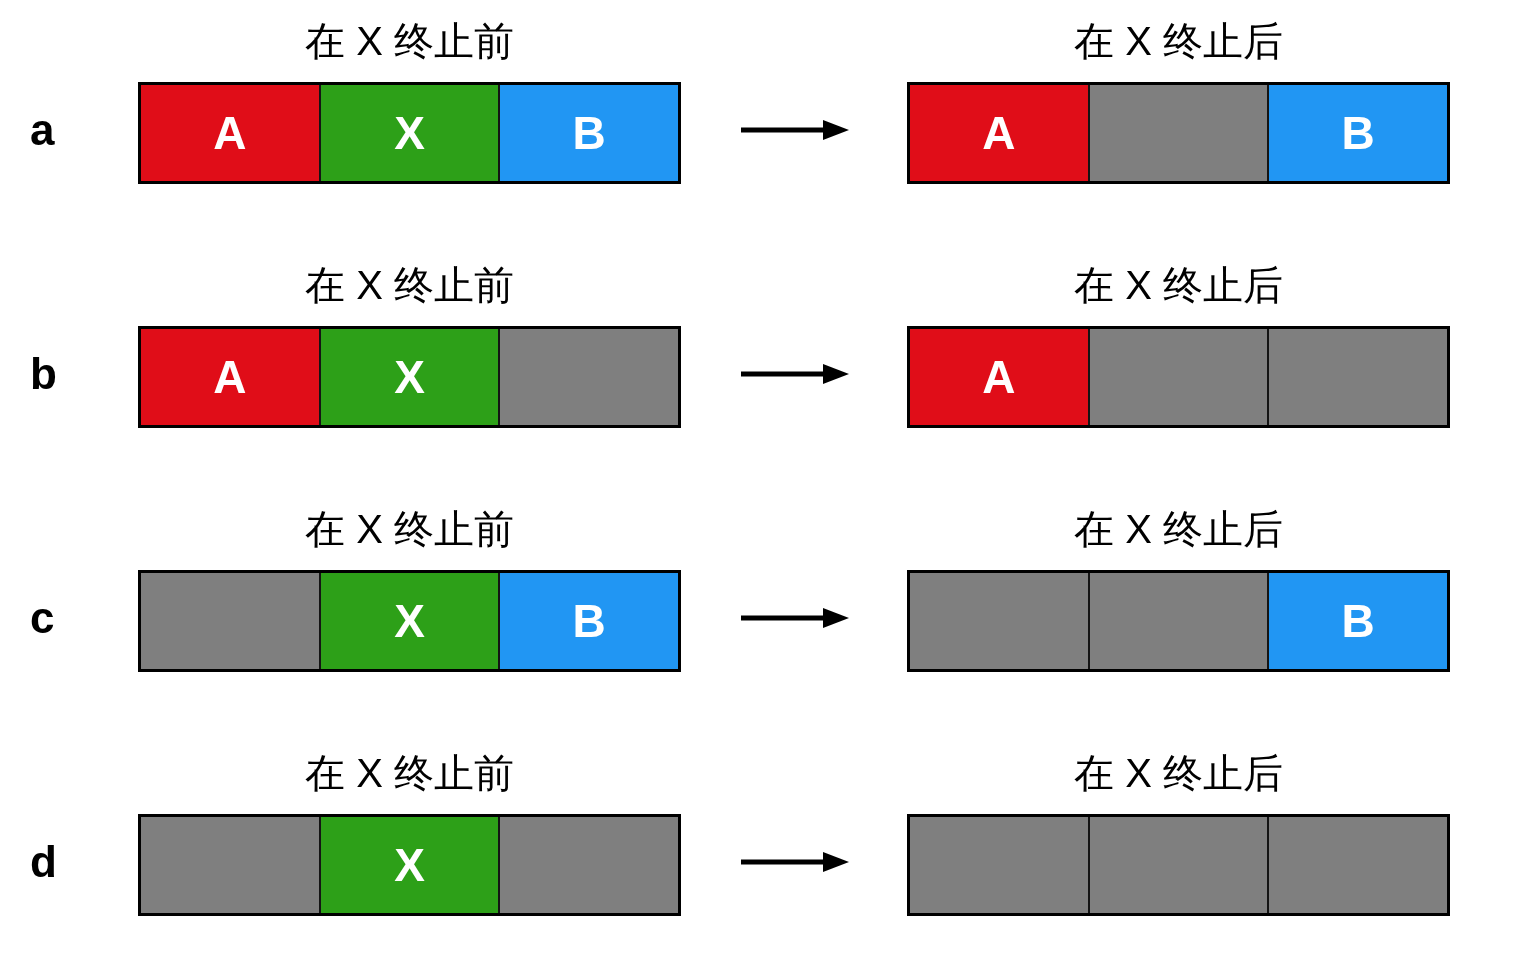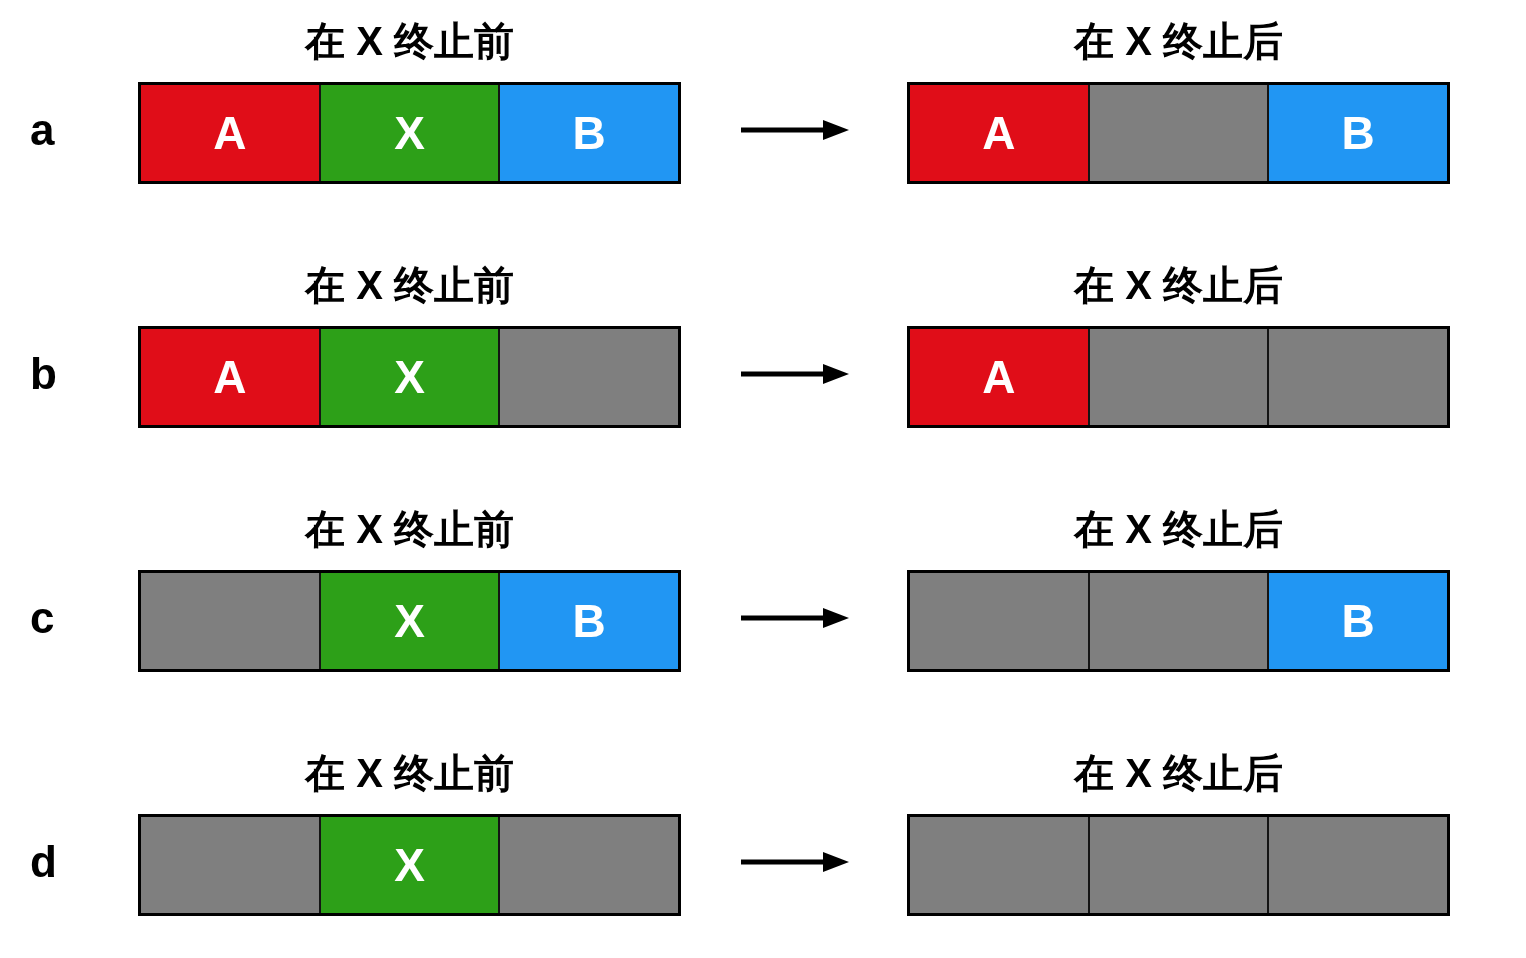--- a/index.html
+++ b/index.html
@@ -39,21 +39,21 @@
   }
   .group {
     width: 543px;
     flex: 0 0 543px;
   }
   .group-title {
     height: 76px;
     line-height: 70px;
     text-align: center;
     font-size: 40px;
-    font-weight: 700;
+    font-weight: 400;
     color: #000000;
     white-space: nowrap;
   }
   .bar {
     display: flex;
     height: 96px;
     border: 3px solid #000000;
     box-sizing: content-box;
   }
   .cell {

